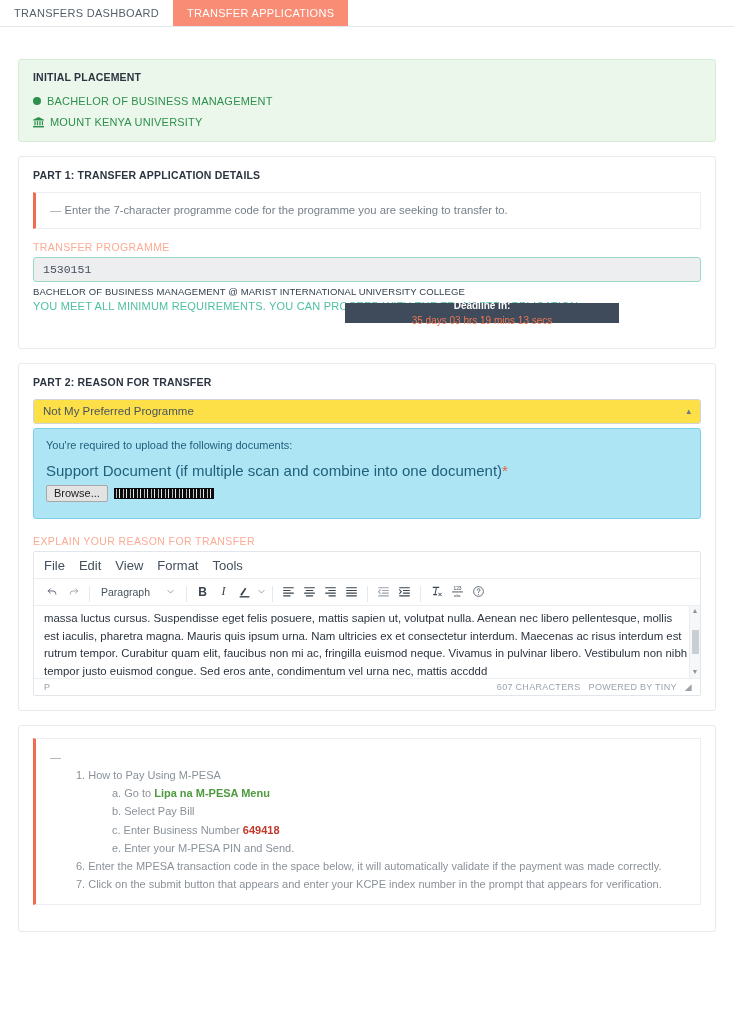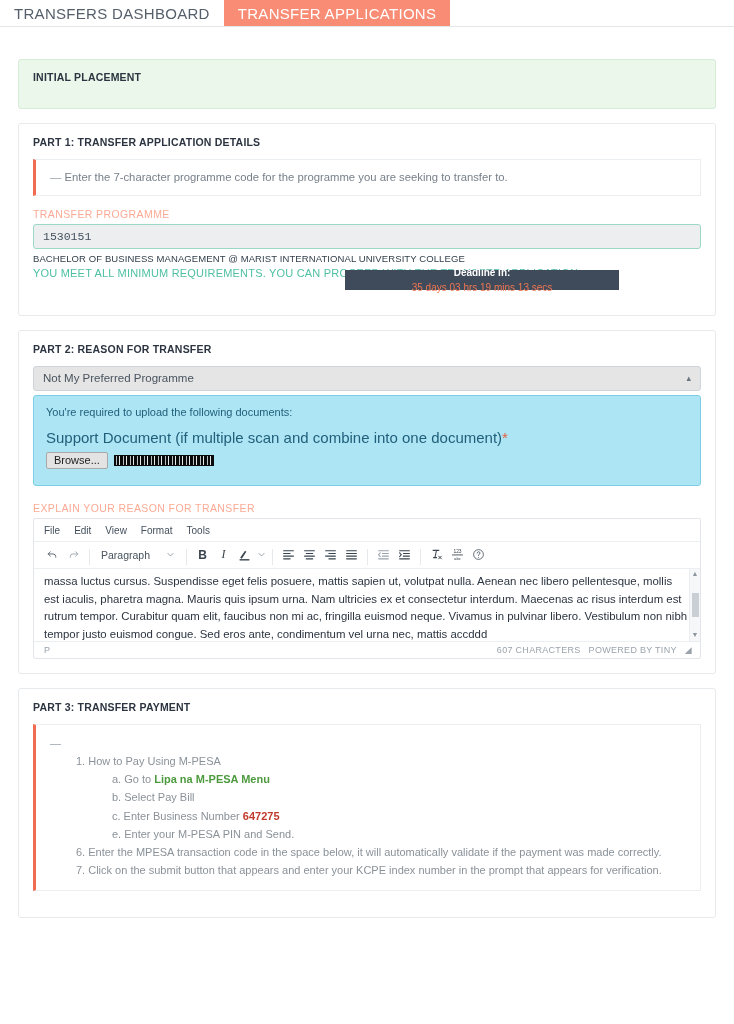--- a/index.html
+++ b/index.html
@@ -17,21 +17,21 @@
   .tabbar{
     height:27px;
     background:#ffffff;
     border-bottom:1px solid #e4e7ea;
     display:flex;
     align-items:stretch;
   }
   .tab{
     display:flex; align-items:center; justify-content:center;
     padding:0 14px;
-    font-size:15px;
+    font-size:11px;
     letter-spacing:.3px;
     color:#555f6b;
     background:#ffffff;
     cursor:pointer;
     white-space:nowrap;
   }
   .tab.active{
     background:#f98c74;
     color:#ffffff;
   }
@@ -136,21 +136,21 @@
   }
   .deadline b{ font-weight:bold; }
   .deadline .cnt{ color:#ef7753; }
 
   
   .select{
     width:100%;
     height:25px;
     border:1px solid #ced4da;
     border-radius:3px;
-    background:#e5e5e5;
+    background:#fde047;
     padding:0 9px;
     font-size:11.5px;
     color:#49545f;
     display:flex;align-items:center;justify-content:space-between;
     cursor:pointer;
   }
   .caret{ font-size:9px; color:#6d7780; line-height:1; }
 
   
   .upload{
@@ -189,21 +189,21 @@
   
   .editor{
     border:1px solid #e2e6ea;
     border-radius:2px;
     background:#fff;
   }
   .menubar{
     display:flex; gap:14px;
     padding:6px 10px 5px 10px;
     border-bottom:1px solid #eceff1;
-    font-size:10px;
+    font-size:13px;
     color:#44505c;
   }
   .menubar span{ cursor:pointer; }
   .toolbar{
     display:flex; align-items:flex-end;
     padding:3px 8px;
     border-bottom:1px solid #eceff1;
     gap:0px;
     color:#56616c;
   }
@@ -266,20 +266,37 @@
 
 <div class="tabbar">
   <div class="tab">TRANSFERS DASHBOARD</div>
   <div class="tab active">TRANSFER APPLICATIONS</div>
 </div>
 
 <div class="page">
 
   <div class="card placement">
     <div class="card-title">INITIAL PLACEMENT</div>
+    <div class="placement-row">
+      <span class="dot-icon"></span>
+      <span>BACHELOR OF BUSINESS MANAGEMENT</span>
+    </div>
+    <div class="placement-row">
+      <span>
+        <svg class="bank-icon" viewBox="0 0 16 16" fill="#2f8f4e" aria-hidden="true">
+          <path d="M8 0 16 4 16 5 0 5 0 4z"></path>
+          <rect x="2" y="6" width="1.8" height="6"></rect>
+          <rect x="5.6" y="6" width="1.8" height="6"></rect>
+          <rect x="9.2" y="6" width="1.8" height="6"></rect>
+          <rect x="12.8" y="6" width="1.8" height="6"></rect>
+          <rect x="0" y="13" width="16" height="2.2"></rect>
+        </svg>
+      </span>
+      <span>MOUNT KENYA UNIVERSITY</span>
+    </div>
   </div>
 
   <div class="card">
     <div class="card-title">PART 1: TRANSFER APPLICATION DETAILS</div>
 
     <div class="hint">
       <span class="dash">—</span>
       <span>Enter the 7-character programme code for the programme you are seeking to transfer to.</span>
     </div>
 
@@ -440,31 +457,30 @@
         <span class="status-right">
           <span>607 CHARACTERS</span>
           <span>POWERED BY TINY</span>
           <span>◢</span>
         </span>
       </div>
     </div>
   </div>
 
   <div class="card">
-    <div class="card-title">PART 3: TRANSFER PAYMENT</div>
 
     <div class="hint steps">
       <div class="dash">—</div>
       <div class="lvl0">1. How to Pay Using M-PESA</div>
       <div class="lvl2">
         <span>a. Go to </span><span class="green-b">Lipa na M-PESA Menu</span>
       </div>
       <div class="lvl2">b. Select Pay Bill</div>
       <div class="lvl2">
-        <span>c. Enter Business Number </span><span class="red-b">647275</span>
+        <span>c. Enter Business Number </span><span class="red-b">649418</span>
       </div>
       <div class="lvl2">e. Enter your M-PESA PIN and Send.</div>
       <div class="lvl0">6. Enter the MPESA transaction code in the space below, it will automatically validate if the payment was made correctly.</div>
       <div class="lvl0">7. Click on the submit button that appears and enter your KCPE index number in the prompt that appears for verification.</div>
     </div>
 
   </div>
 
 </div>
 

